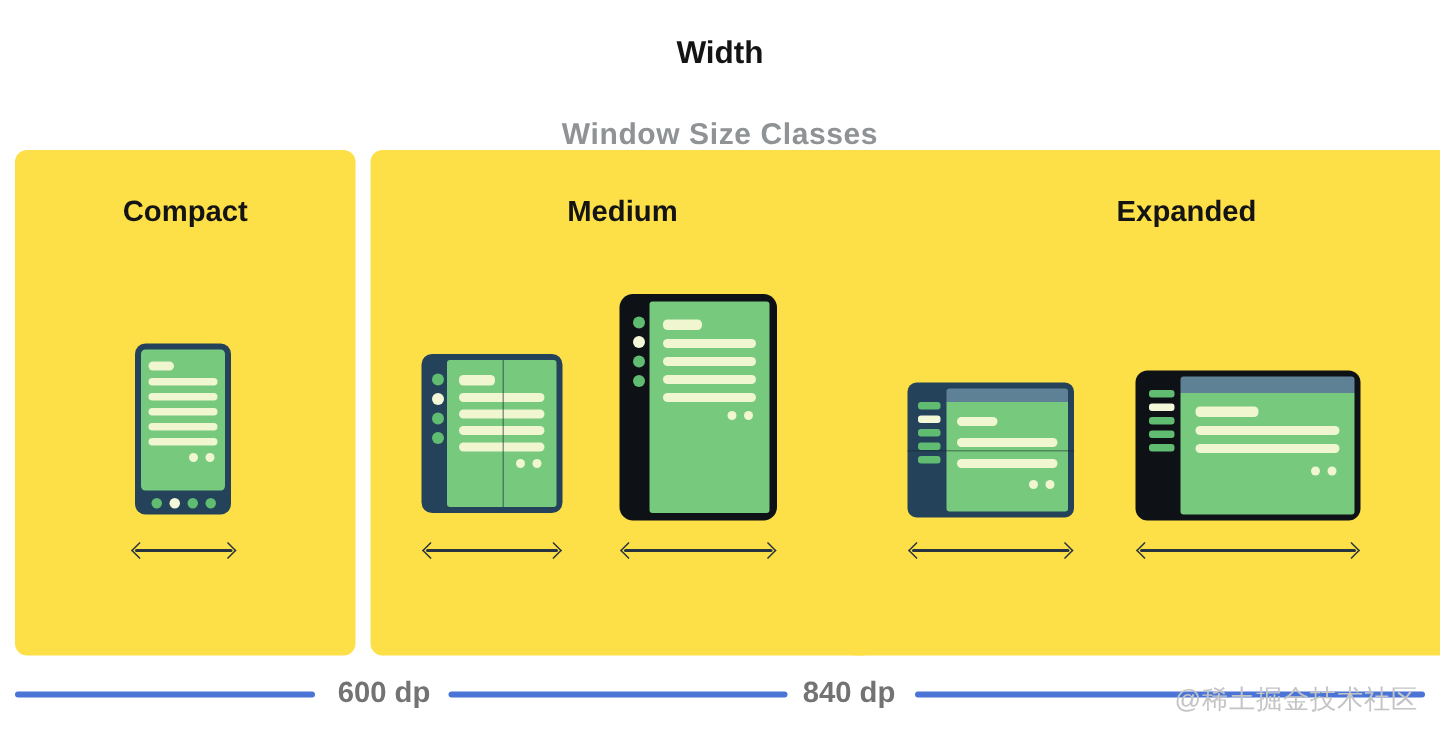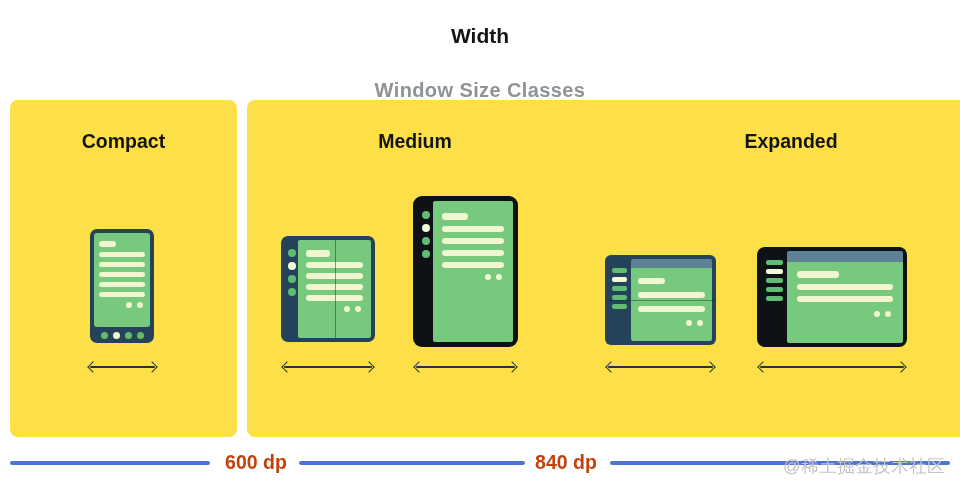--- a/index.html
+++ b/index.html
@@ -118,21 +118,21 @@
   .arrow::before { left:2px;  border-left:1.7px solid #27333f; border-bottom:1.7px solid #27333f; transform:rotate(45deg); }
   .arrow::after  { right:2px; border-right:1.7px solid #27333f; border-top:1.7px solid #27333f;  transform:rotate(45deg); }
 
   
   .rule-seg { position:absolute; top:461px; height:3.5px; background:#4a75d6; border-radius:2px; z-index:1; }
   .rs1 { left:10px;  width:200px; }
   .rs2 { left:299px; width:226px; }
   .rs3 { left:610px; width:340px; }
   .bp-label {
     position:absolute; top:451px; transform:translateX(-50%);
-    font-size:19.5px; font-weight:bold; color:#c2410c; z-index:1; white-space:nowrap;
+    font-size:19.5px; font-weight:bold; color:#737373; z-index:1; white-space:nowrap;
   }
   .bp1 { left:256px; } .bp2 { left:566px; }
   .watermark {
     position:absolute; top:454px; left:783px; font-size:17.5px; color:#c4c4c4;
     letter-spacing:0.5px; z-index:2; white-space:nowrap;
   }
 </style>
 </head>
 <body>
 

